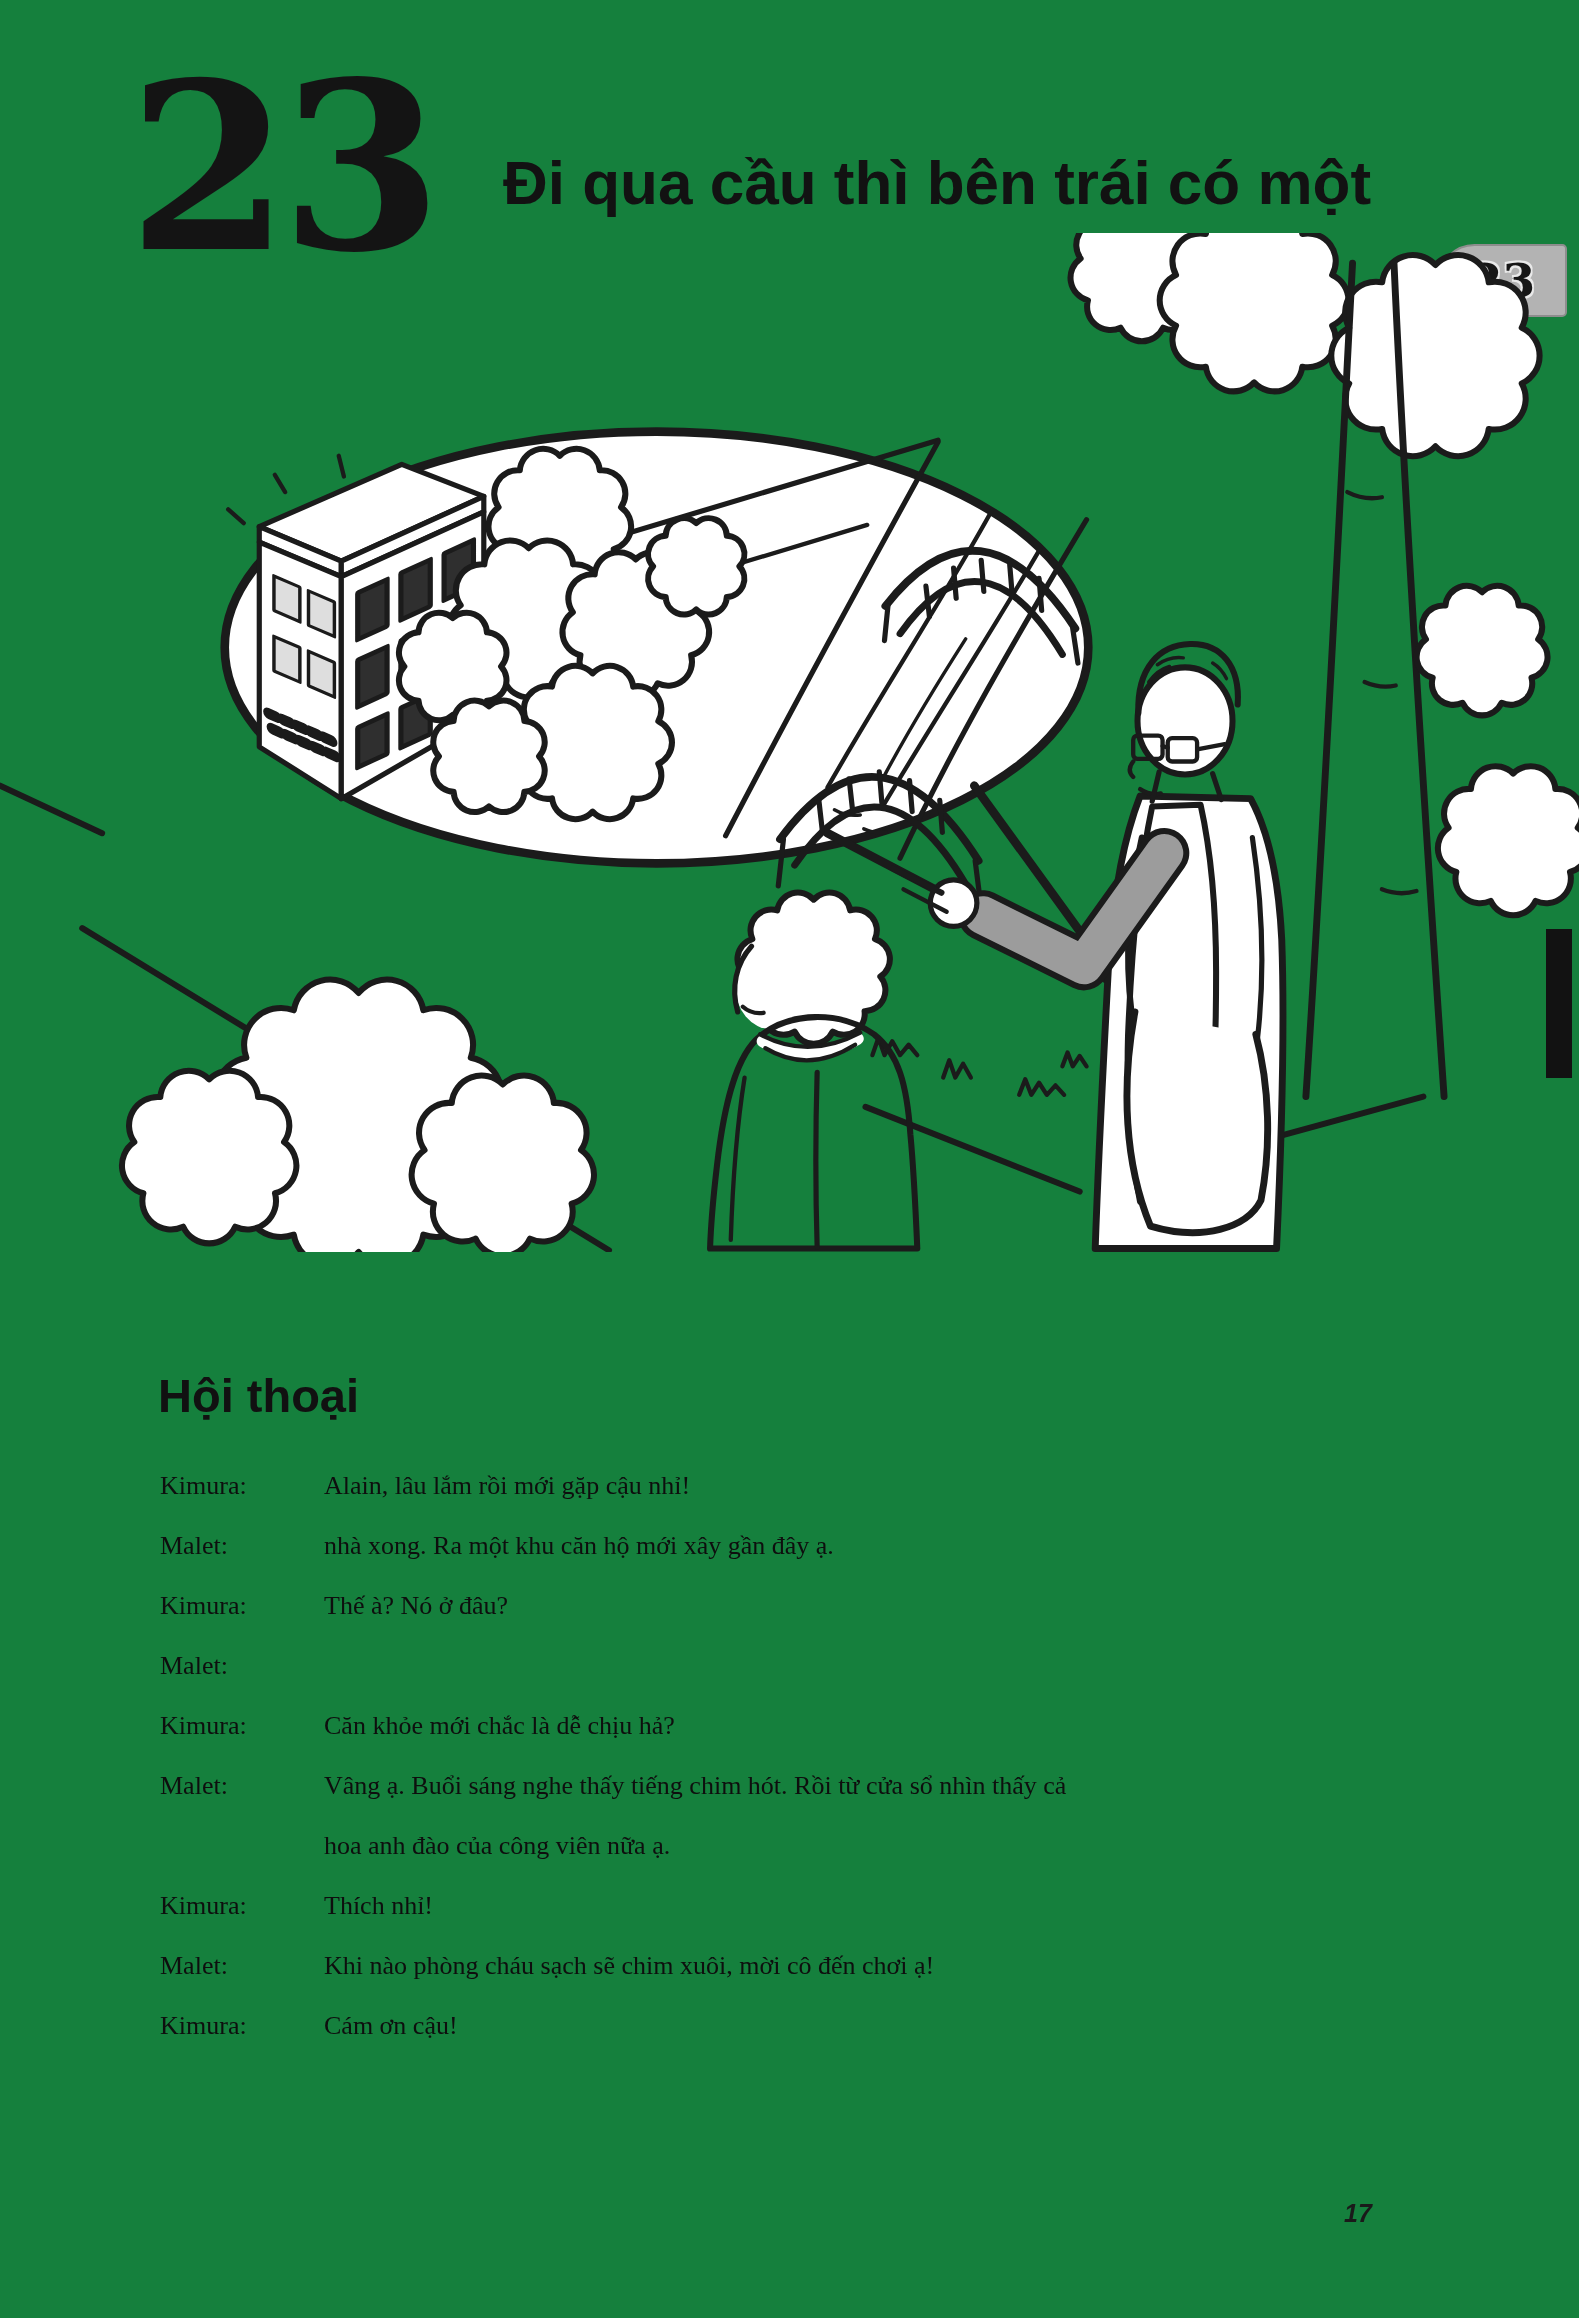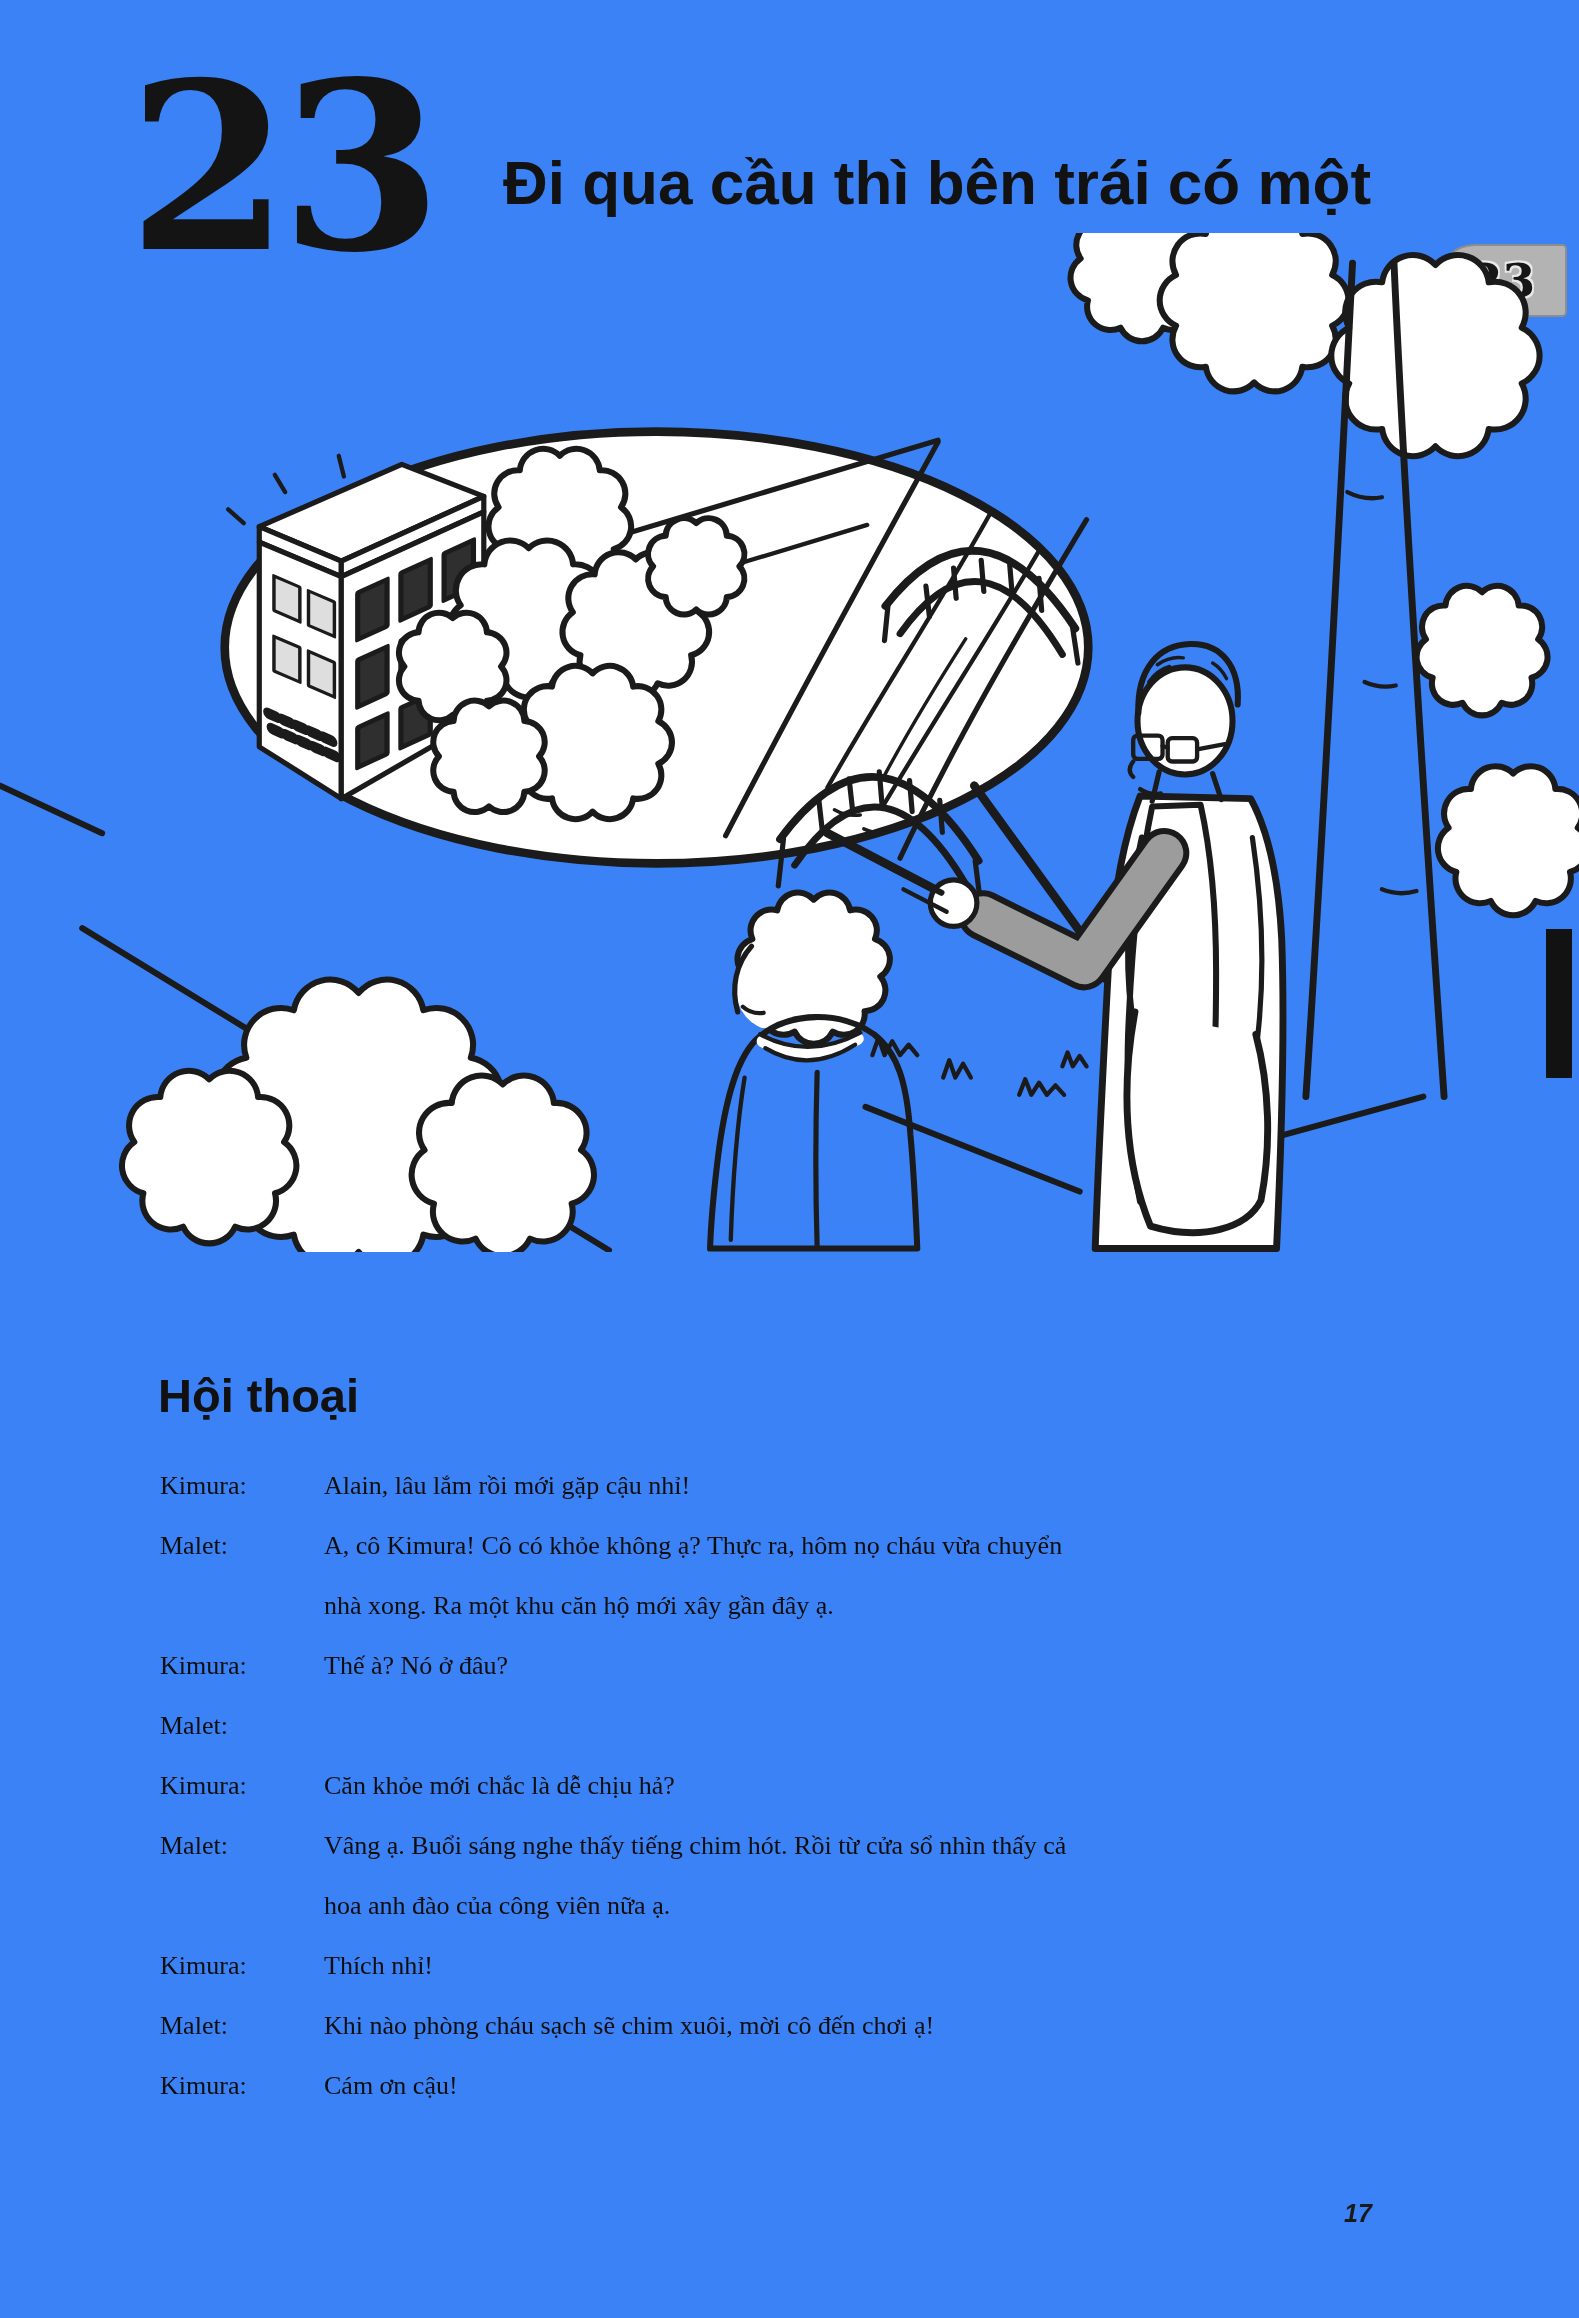--- a/index.html
+++ b/index.html
@@ -1,16 +1,16 @@
 <!DOCTYPE html>
 <html style="font-size:14px"><head>
 <meta charset="utf-8">
 <style>
   html,body{margin:0;padding:0;background:#fff;}
-  #page{position:relative;width:1579px;height:2319px;background:#3b82f6;overflow:hidden;
+  #page{position:relative;width:1579px;height:2319px;background:#15803d;overflow:hidden;
         font-family:"Liberation Sans",sans-serif;color:#161616;}
   .lesson-number{position:absolute;left:128px;top:52px;font-family:"DejaVu Serif",serif;
         font-weight:800;font-size:232px;line-height:1;letter-spacing:-8.6px;color:#141414;}
   .lesson-title{position:absolute;left:503px;top:145px;font-weight:bold;font-size:62px;
         line-height:76px;color:#121212;letter-spacing:0px;}
   .side-tab{position:absolute;left:1438px;top:244px;width:129px;height:73px;background:#b3b3b3;
         border:2.6px solid #8d8d8d;box-sizing:border-box;border-radius:40px 5.2px 5.2px 40px;
         display:flex;align-items:center;justify-content:center;}
   .side-tab span{font-family:"DejaVu Serif",serif;font-weight:800;font-size:47px;color:#161616;
         text-shadow:-1.7px -1.7px 0 #e9e9e9,1.7px -1.7px 0 #e9e9e9,-1.7px 1.7px 0 #e9e9e9,1.7px 1.7px 0 #e9e9e9;}
@@ -226,21 +226,20 @@
   <div class="dialogue">
     <div class="turn">
       <div class="speaker">Kimura:</div>
       <div class="utt">
         <div class="row">Alain, lâu lắm rồi mới gặp cậu nhỉ!</div>
       </div>
     </div>
     <div class="turn">
       <div class="speaker">Malet:</div>
       <div class="utt">
-        <div class="row">A, cô Kimura! Cô có khỏe không ạ? Thực ra, hôm nọ cháu vừa chuyển</div>
         <div class="row">nhà xong. Ra một khu căn hộ mới xây gần đây ạ.</div>
       </div>
     </div>
     <div class="turn">
       <div class="speaker">Kimura:</div>
       <div class="utt">
         <div class="row">Thế à? Nó ở đâu?</div>
       </div>
     </div>
     <div class="turn">

